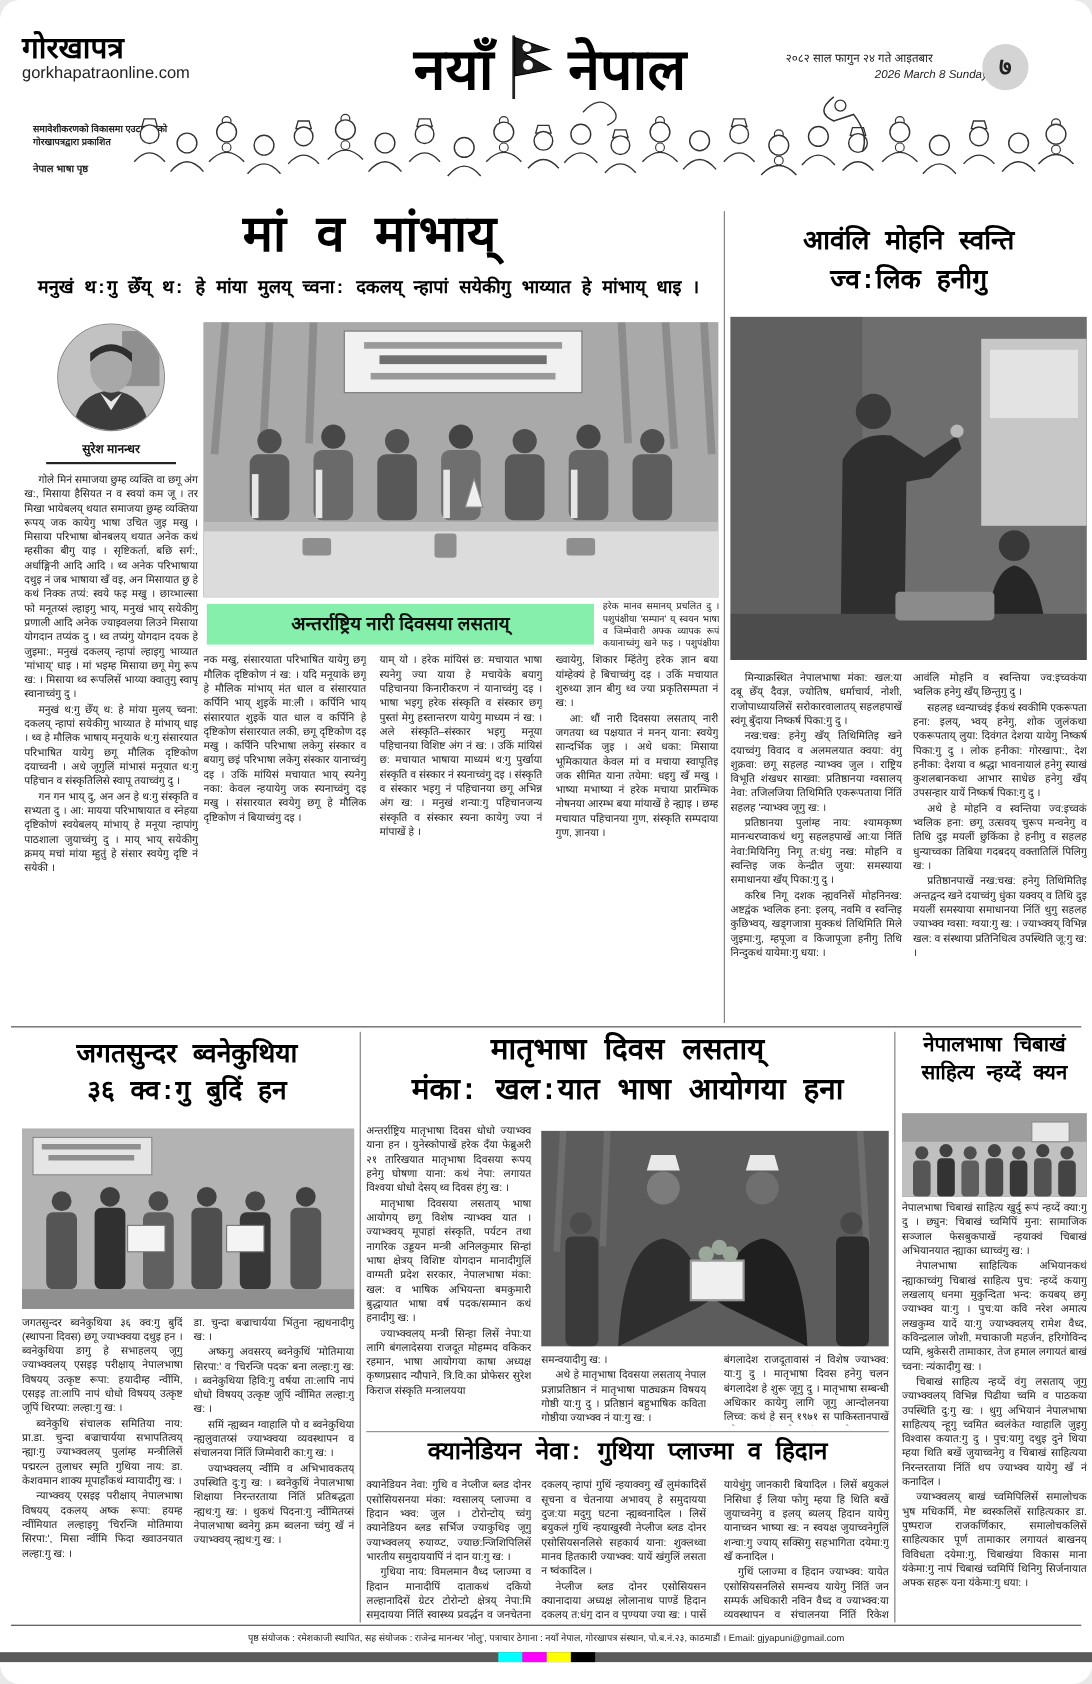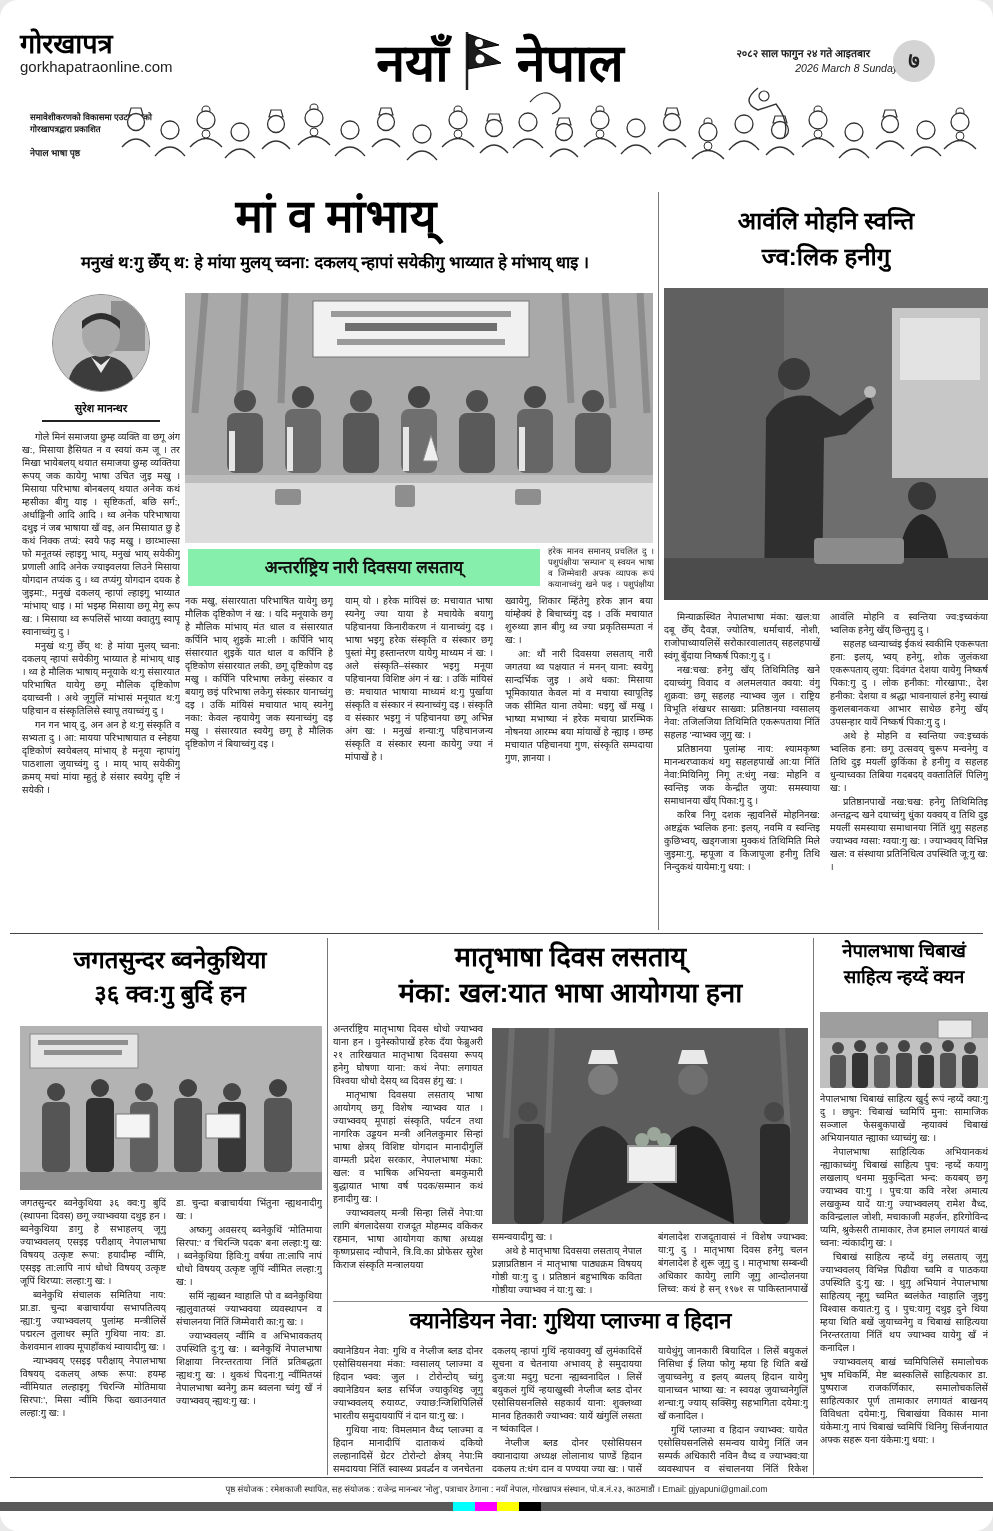--- a/index.html
+++ b/index.html
@@ -1,19 +1,19 @@
 <!DOCTYPE html>
 <html><head>
 <meta charset="utf-8">
 <style>
   html,body{margin:0;padding:0;background:#e9e9e9;}
   .page{position:relative;width:993px;height:1531px;margin:0 auto;background:#ffffff;
         font-family:"Liberation Sans",sans-serif;color:#111;overflow:hidden;border-radius:18px;}
   .abs{position:absolute;}
-  .hl{font-weight:700;text-align:center;color:#000;}
+  .hl{font-weight:700;text-align:center;color:#000;font-family:Liberation Mono, monospace;}
   .col{text-align:justify;font-size:9.5px;line-height:13px;overflow:hidden;color:#1c1c1c;}
   .col p{margin:0 0 1px 0;text-indent:13px;}
   .col p.noind{text-indent:0;}
   .vrule{width:1px;background:#777;}
   .hrule{height:1px;background:#444;}
   .photo{background:#9c9c9c;overflow:hidden;}
   .photo svg{display:block;}
   .capbox{background:#86efac;font-weight:700;text-align:center;}
   .mast{display:flex;align-items:center;justify-content:center;gap:14px;}
   .mast .word{font-size:52px;font-weight:700;color:#000;line-height:1;}
@@ -45,21 +45,21 @@
       <svg width="40" height="58" viewBox="0 0 40 58">
         <line x1="4" y1="0" x2="4" y2="58" stroke="#222" stroke-width="2.5"></line>
         <path d="M5,2 L36,13 L14,17 L38,31 L5,37 Z" fill="#1c1c1c" stroke="#000" stroke-width="1"></path>
         <circle cx="16" cy="11" r="4" fill="#fff"></circle>
         <circle cx="17" cy="27" r="4.5" fill="#fff"></circle>
       </svg>
     </span>
     <span class="word">नेपाल</span>
   </div>
 
-  <div class="abs datebox" style="left:690px;top:46px;width:180px;font-weight:700;">२०८२ साल फागुन २४ गते आइतबार</div>
+  <div class="abs datebox" style="left:668px;top:46px;width:180px;font-weight:400;">२०८२ साल फागुन २४ गते आइतबार</div>
   <div class="abs datebox" style="left:718px;top:61px;width:180px;font-style:italic;">2026 March 8 Sunday</div>
   <div class="abs pgnum" style="left:893px;top:40px;width:42px;height:42px;">७</div>
 
   <div class="abs" style="left:118px;top:82px;width:866px;height:88px;">
     <svg width="866" height="88" viewBox="0 0 866 88">
       <defs>
         <g id="p1">
             <circle cx="0" cy="0" r="9" fill="#fff" stroke="#333" stroke-width="1.3"></circle>
             <path d="M-15,26 Q0,8 15,26" fill="#fff" stroke="#333" stroke-width="1.3"></path>
           </g>

